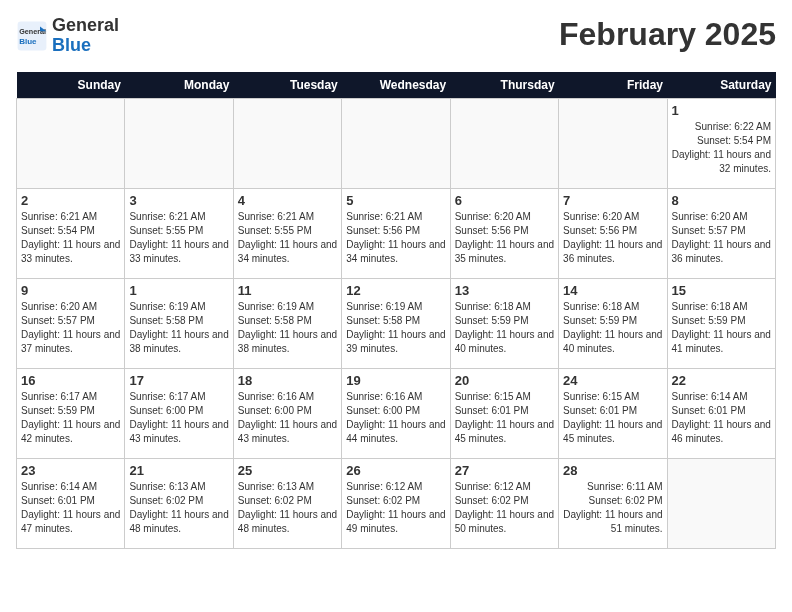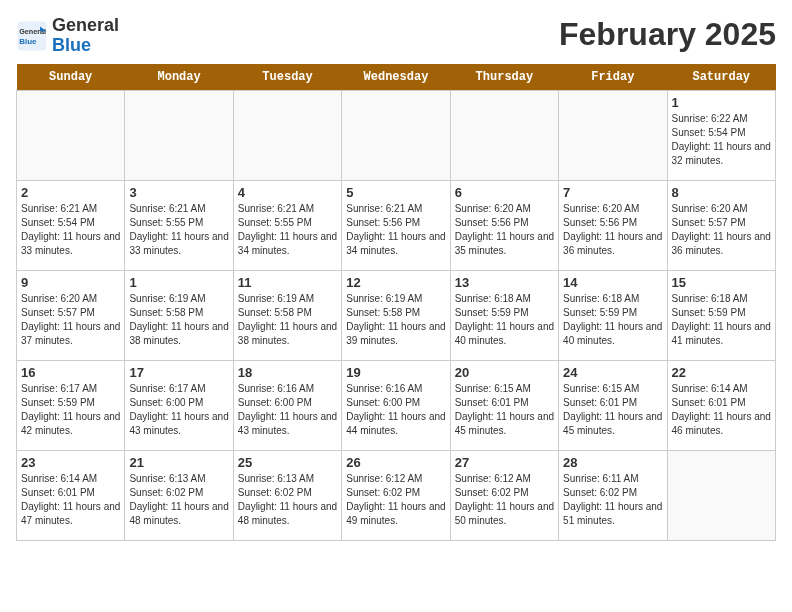--- a/index.html
+++ b/index.html
@@ -7,21 +7,21 @@
       font-family: Arial, sans-serif;
       background: #fff;
       width: 792px;
       min-height: 612px;
       padding: 16px;
     }
     .header-area {
       display: flex;
       justify-content: space-between;
       align-items: flex-start;
-      margin-bottom: 8px;
+      margin-bottom: 16px;
     }
     .logo {
       display: flex;
       align-items: center;
       gap: 4px;
     }
     .logo-text {
       font-size: 18px;
       font-weight: bold;
       color: #333;
@@ -42,27 +42,26 @@
     .location-title {
       font-size: 14px;
       color: #555;
     }
     table {
       width: 100%;
       border-collapse: collapse;
       font-size: 11px;
     }
     thead th {
-      background: #a16207;
+      background: #0f172a;
       color: #fff;
       padding: 6px 4px;
-      text-align: center;
+      text-align: right;
       font-size: 12px;
       font-weight: bold;
-      font-family: Liberation Mono, monospace;
     }
     tbody td {
       border: 1px solid #ccc;
       vertical-align: top;
       padding: 4px;
       height: 90px;
       width: calc(100% / 7);
     }
     .day-num {
       font-size: 13px;
@@ -118,21 +117,21 @@
   <tbody id="calendar-body">
   <tr>
         <td class="empty-cell"></td>
         <td class="empty-cell"></td>
         <td class="empty-cell"></td>
         <td class="empty-cell"></td>
         <td class="empty-cell"></td>
         <td class="empty-cell"></td>
         <td>
           <span class="day-num">1</span>
-          <div class="day-info" style="white-space: pre-line;">Sunrise: 6:22 AM
+          <div class="day-info" style="white-space: pre-line; text-align: right;">Sunrise: 6:22 AM
 Sunset: 5:54 PM
 Daylight: 11 hours and 32 minutes.</div>
         </td>
       </tr>
       <tr>
         <td>
           <span class="day-num">2</span>
           <div class="day-info" style="white-space: pre-line;">Sunrise: 6:21 AM
 Sunset: 5:54 PM
 Daylight: 11 hours and 33 minutes.</div>
@@ -288,20 +287,20 @@
 Daylight: 11 hours and 49 minutes.</div>
         </td>
         <td>
           <span class="day-num">27</span>
           <div class="day-info" style="white-space: pre-line;">Sunrise: 6:12 AM
 Sunset: 6:02 PM
 Daylight: 11 hours and 50 minutes.</div>
         </td>
         <td>
           <span class="day-num">28</span>
-          <div class="day-info" style="white-space: pre-line;">Sunrise: 6:11 AM
+          <div class="day-info" style="white-space: pre-line; text-align: right;">Sunrise: 6:11 AM
 Sunset: 6:02 PM
 Daylight: 11 hours and 51 minutes.</div>
         </td>
         <td class="empty-cell"></td>
       </tr>
     </tbody>
 </table>
 
 </body></html>

